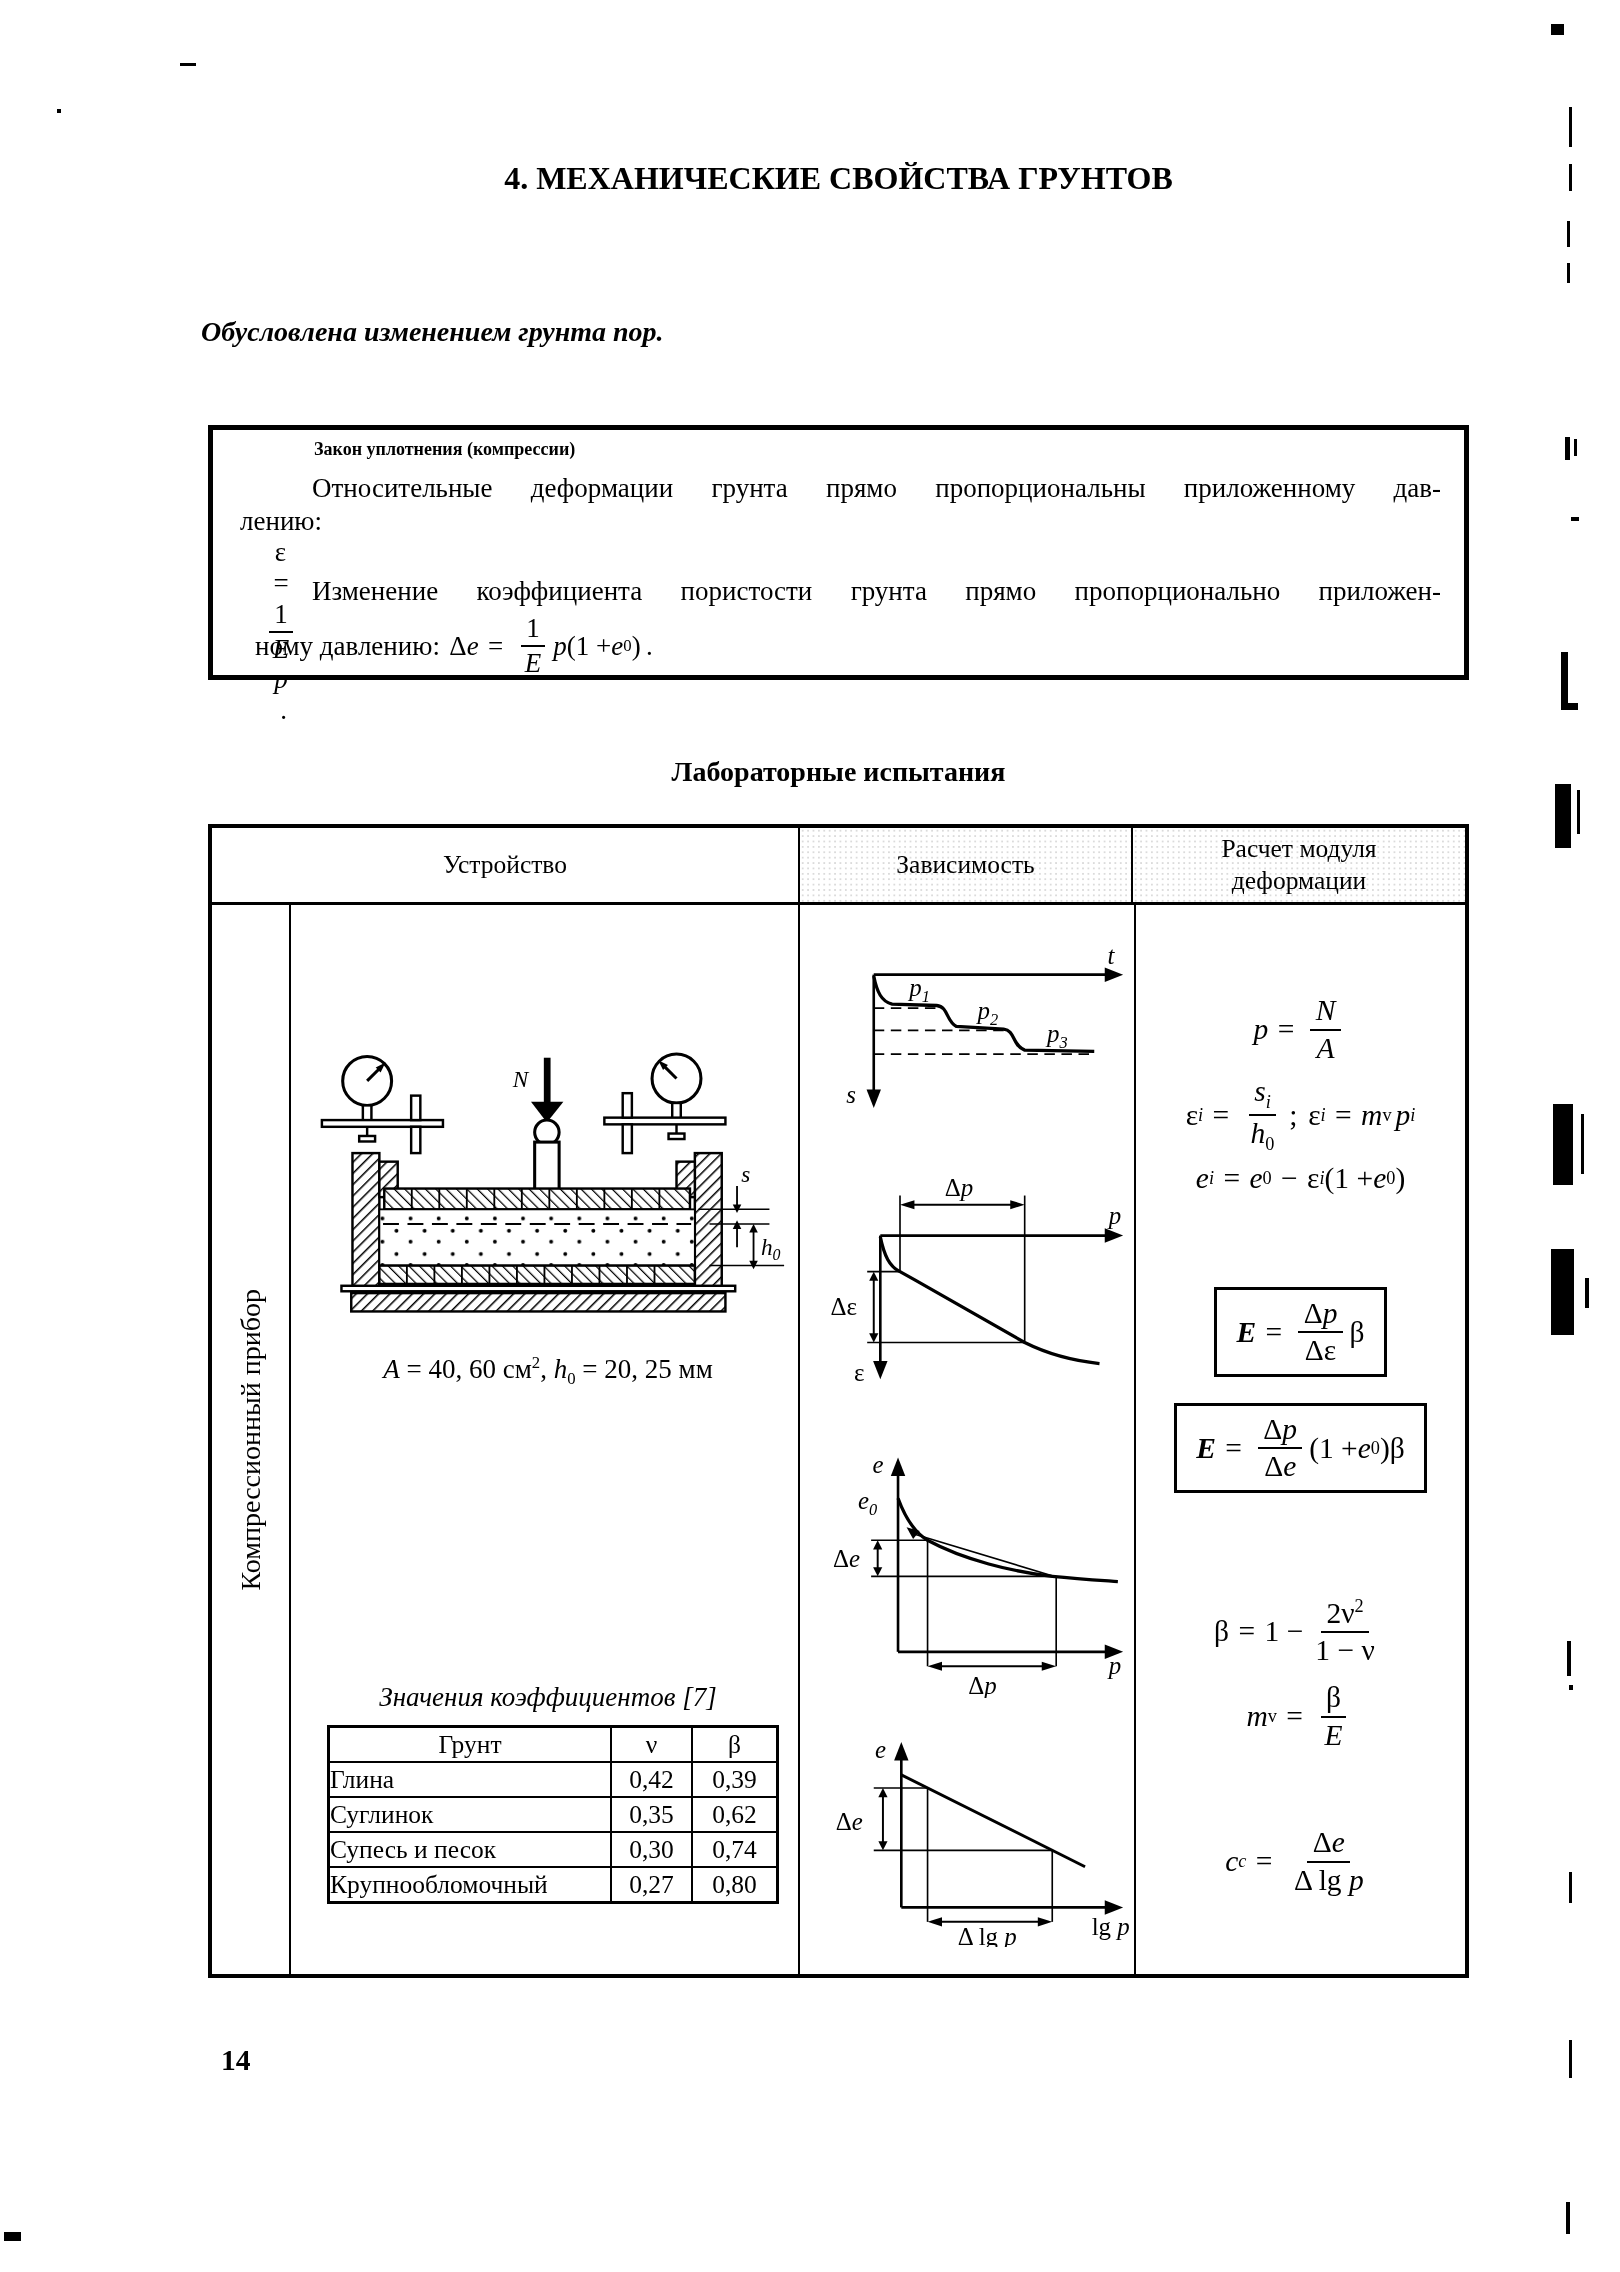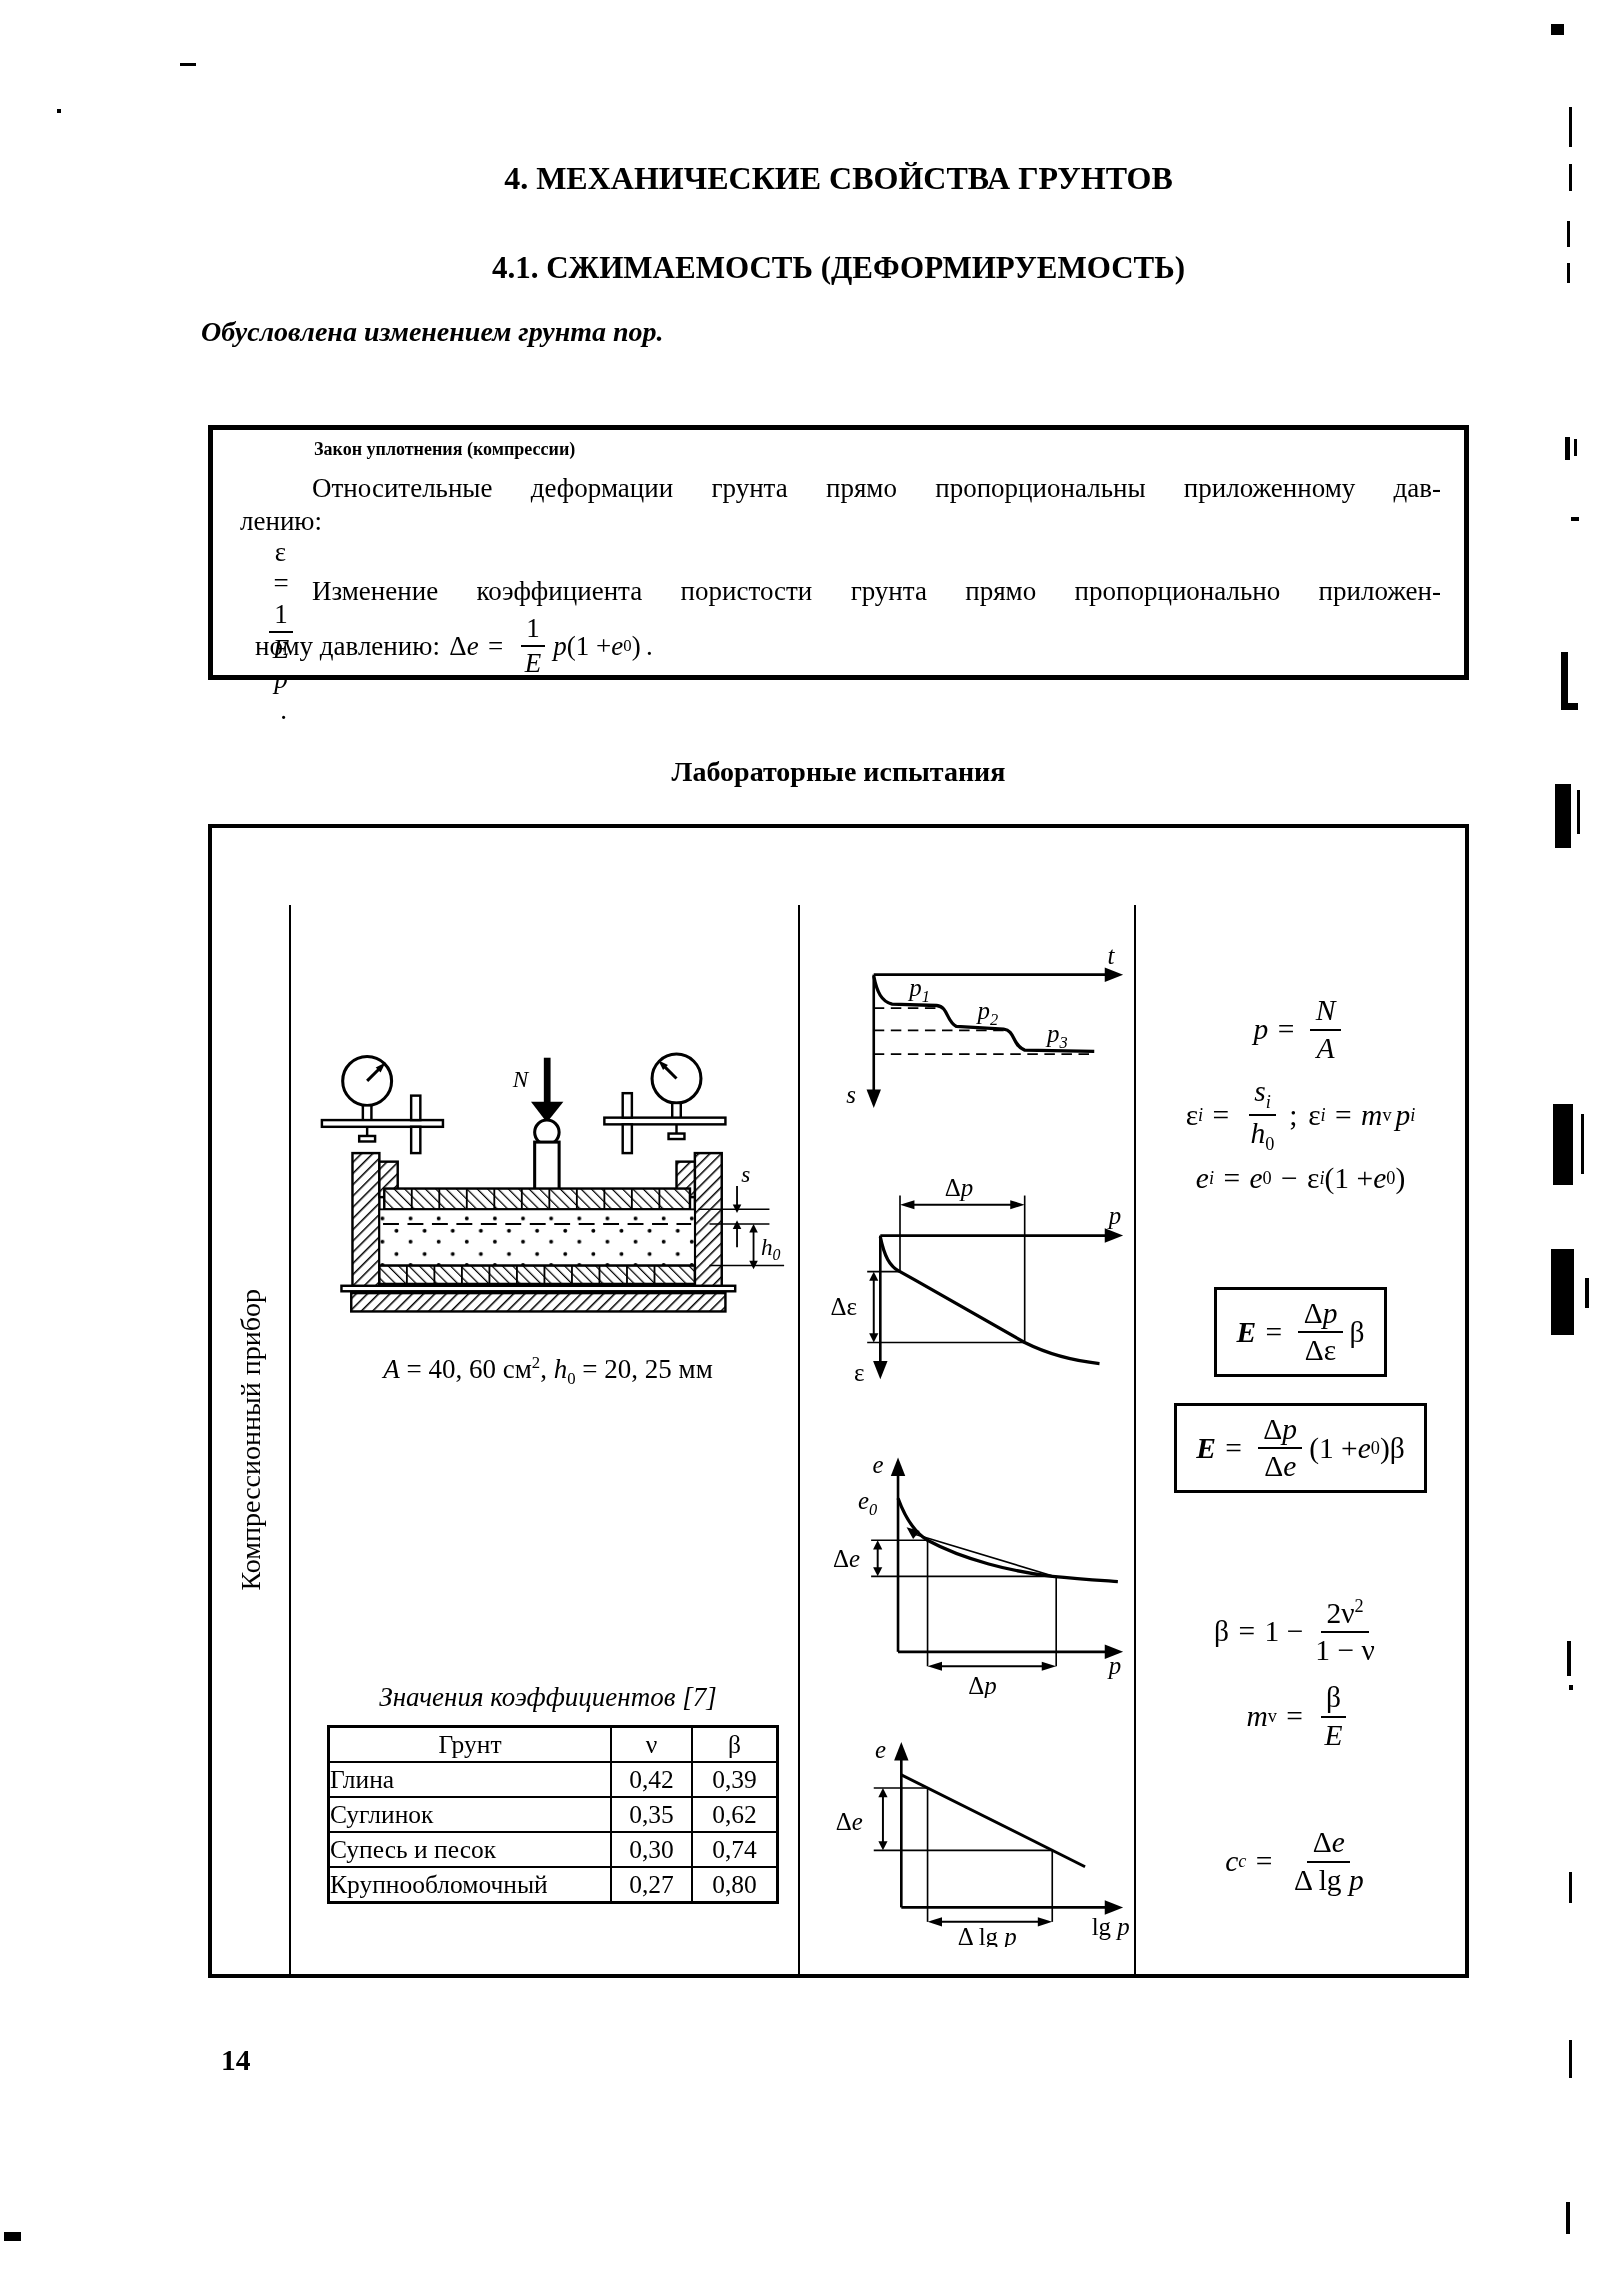--- a/index.html
+++ b/index.html
@@ -41,21 +41,20 @@
   .sl{font-family:"Liberation Serif",serif;font-size:38px;font-style:italic;}
   .sg{font-family:"Liberation Serif",serif;font-size:38px;font-style:normal;}
   .art{position:absolute;background:#000;}
 </style>
 </head>
 <body>
 
 <div id="page">
 
   <div class="abs h1 ctr" style="left:201px;top:160px;width:1275px;">4. МЕХАНИЧЕСКИЕ СВОЙСТВА ГРУНТОВ</div>
-  <div class="abs h2 ctr" style="left:201px;top:250px;width:1275px;">4.1. СЖИМАЕМОСТЬ (ДЕФОРМИРУЕМОСТЬ)</div>
 
   <div class="abs intro" style="left:201px;top:307px;width:1272px;">
     <div>Обусловлена изменением грунта пор.</div>
   </div>
 
   <div class="abs" style="left:208px;top:425px;width:1261px;height:255px;border:5.4px solid #000;box-sizing:border-box;">
     <div class="abs b" style="left:101px;top:9.4px;font-size:18px;">Закон уплотнения (компрессии)</div>
     <div class="abs bodytxt jl" style="left:27px;top:43px;width:1201px;">
       <span style="padding-left:72px;">Относительные деформации грунта прямо пропорциональны приложенному дав-</span>
     </div>
@@ -88,20 +87,31 @@
         <sub>0</sub>
         <span>)</span>
       <span style="margin-left:5.4px;">.</span>
     </div>
   </div>
 
   <div class="abs b ctr" style="left:201px;top:756px;width:1275px;font-size:28px;">Лабораторные испытания</div>
 
   <div class="abs" style="left:208px;top:824px;width:1261px;height:1154px;border:4px solid #000;box-sizing:border-box;">
 
+    <div class="abs" style="left:0;top:0;width:100%;height:77px;border-bottom:3.4px solid #000;box-sizing:border-box;display:flex;">
+      <div class="th" style="width:588px;border-right:2px solid #000;">
+          <span>Устройство</span>
+        </div>
+      <div class="th noise" style="width:333px;border-right:2px solid #000;">
+          <span>Зависимость</span>
+        </div>
+      <div class="th noise" style="flex:1;">
+          <span style="width:228px;">Расчет модуля деформации</span>
+        </div>
+    </div>
 
     <div class="abs" style="left:0;top:77px;width:100%;height:1070px;">
 
       <div class="abs" style="left:0;top:0;width:79px;height:100%;border-right:2px solid #000;box-sizing:border-box;display:flex;align-items:center;justify-content:center;">
         <span style="writing-mode:vertical-rl;transform:rotate(180deg);font-size:28px;white-space:nowrap;">Компрессионный прибор</span>
       </div>
 
       <div class="abs" style="left:586px;top:0;width:2px;height:100%;background:#000;"></div>
       <div class="abs" style="left:922px;top:0;width:2px;height:100%;background:#000;"></div>
 

